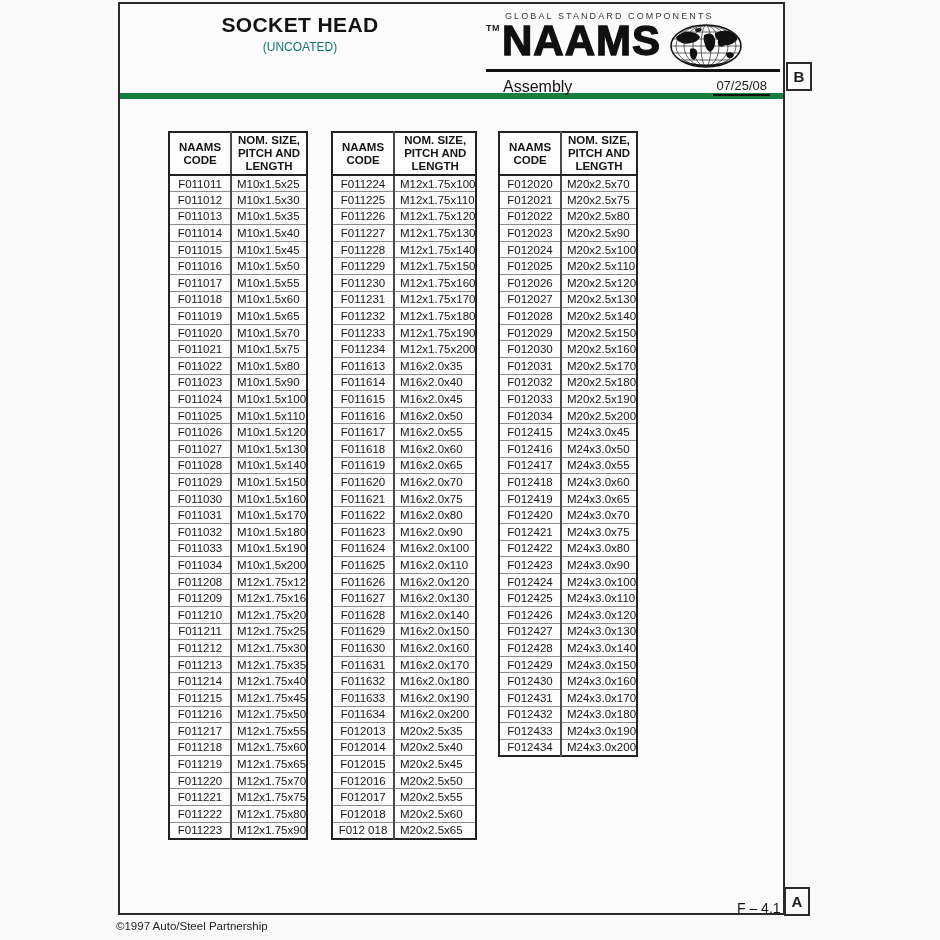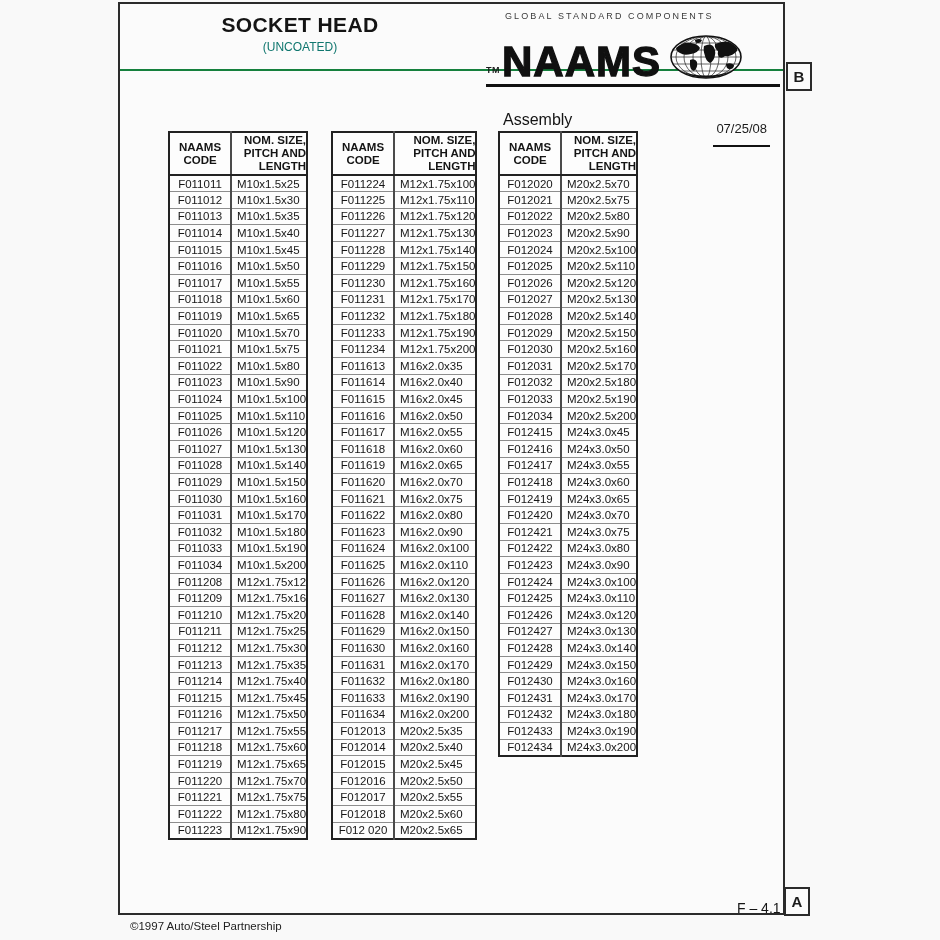--- a/index.html
+++ b/index.html
@@ -10,69 +10,69 @@
     font-family:"Liberation Sans", sans-serif;
     color:#1b1b1b;
     overflow:hidden;
   }
   
   .page-border {
     position:absolute; left:118px; top:2px; width:667px; height:913px;
     border:2px solid #2b2b2b; background:#fbfbfb;
   }
   .header-band {
-    position:absolute; left:0; top:0; width:100%; height:67px;
-    border-bottom:2px solid #15803d;
+    position:absolute; left:0; top:0; width:100%; height:95px;
+    border-bottom:6px solid #15803d;
     text-decoration:underline;
   }
   
   .title-block { position:absolute; left:20px; top:9px; width:320px; text-align:center; }
   .title-line { font-size:21px; font-weight:bold; letter-spacing:.4px; line-height:23px; color:#141414; }
   .subtitle { font-size:12px; margin-top:4px; color:#0f766e; }
   
   .brand { position:absolute; left:366px; top:7px; width:294px; }
   .tagline { padding-left:19px; font-size:9px; letter-spacing:2.1px; color:#3a3a3a; white-space:nowrap; }
-  .logo-row { display:flex; align-items:flex-end; margin-top:17px; height:42px; }
+  .logo-row { display:flex; align-items:flex-start; margin-top:2px; height:42px; }
   .tm { font-size:9px; font-weight:bold; margin:0 2px 5px 0; letter-spacing:.5px; }
   .naams {
     font-size:42px; font-weight:bold; letter-spacing:1px; line-height:36px;
     color:#101010; -webkit-text-stroke:1.3px #101010;
   }
   .globe { margin-left:7px; margin-bottom:0; }
   .brand-rule { height:3px; background:#111; margin-top:4px; }
   .dept-row { display:flex; justify-content:space-between; align-items:center; margin-top:6px; padding-left:17px; }
   .dept { font-size:16px; color:#141414; }
-  .rev-date { font-size:13px; border-bottom:2px solid #111; padding:0 3px 9px 3px; margin-right:10px;margin-top:28px; }
+  .rev-date { font-size:13px; border-bottom:2px solid #111; padding:0 3px 1px 3px; margin-right:10px; }
   
   .rev-box {
     position:absolute; width:26px; height:29px; border:2px solid #2b2b2b; background:#fbfbfb;
     font-size:15px; font-weight:bold; display:flex; align-items:center; justify-content:center;
     z-index:5;
   }
   .rev-box-b { left:786px; top:62px; }
   .rev-box-a { left:784px; top:887px; }
   
   .ptable { position:absolute; top:131px; }
   .t1 { left:168px; } .t2 { left:331px; } .t3 { left:498px; }
   table { border-collapse:collapse; border:2px solid #222; background:#fdfdfd; table-layout:fixed; }
   th {
     font-size:11.5px; font-weight:bold; line-height:13px; height:41px;
     text-align:center; vertical-align:middle; white-space:pre-line;
     border-bottom:2px solid #222; padding:1px 0; color:#141414;
   }
   th.code-h { width:62px; border-right:2px solid #4a4a4a; }
-  th.size-h { width:69px;text-align:right; }
+  th.size-h { width:69px; }
   td {
     font-size:11.5px; height:16.6px; padding:0; vertical-align:middle;
     border-top:1px solid #8d8d8d; color:#161616; white-space:nowrap;
   }
   td.code { text-align:center; border-right:2px solid #4a4a4a; }
   td.size { text-align:left; padding-left:5px; }
   
-  .copyright { position:absolute; left:130px; top:920px; font-size:11.5px; color:#222; }
+  .copyright { position:absolute; left:116px; top:920px; font-size:11.5px; color:#222; }
   .page-number { position:absolute; left:737px; top:900px; font-size:14px; color:#161616; }
 </style>
 </head>
 <body>
 
 <div class="page-border">
   <div class="header-band">
 
     <div class="title-block">
       <div class="title-line">SOCKET HEAD</div>
@@ -460,21 +460,21 @@
         </tr>
         <tr>
           <td class="code">F012017</td>
           <td class="size">M20x2.5x55</td>
         </tr>
         <tr>
           <td class="code">F012018</td>
           <td class="size">M20x2.5x60</td>
         </tr>
         <tr>
-          <td class="code">F012 020</td>
+          <td class="code">F012 018</td>
           <td class="size">M20x2.5x65</td>
         </tr>
       </tbody>
   </table>
 </div>
 
 <div class="ptable t3">
   <table>
     <thead>
       <tr>

